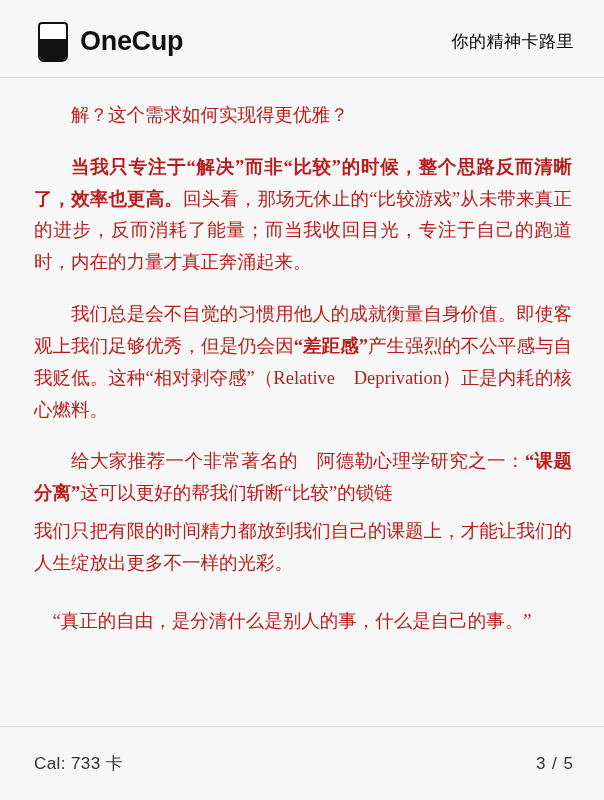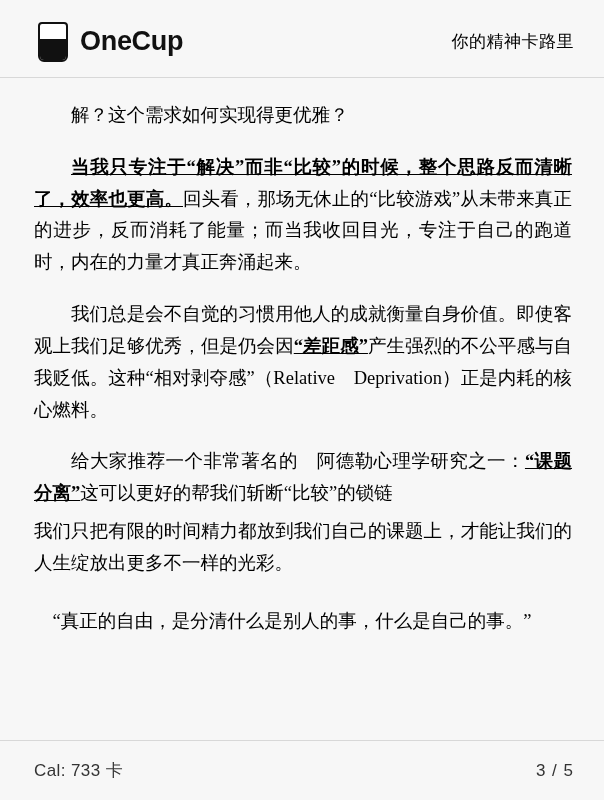--- a/index.html
+++ b/index.html
@@ -79,36 +79,35 @@
     letter-spacing: 0.5px;
   }
 
   
   .content {
     flex: 1 1 auto;
     padding: 22px 32px 0 34px;
     box-sizing: border-box;
     font-size: 18.5px;
     line-height: 1.72;
-    color: #000000;
+    color: #b91c1c;
   }
   .para {
     margin: 0 0 20px 0;
     text-align: justify;
     text-justify: inter-ideograph;
   }
   .para.indent {
     text-indent: 2em;
   }
   .para.tight {
     margin-bottom: 6px;
   }
   b, .b {
     font-weight: bold;
-    text-decoration: underline;
   }
   .bullets {
     margin: 0 0 4px 0;
     padding: 0;
     list-style: none;
   }
   .bullets li {
     margin: 0 0 2px 0;
     padding-left: 2em;
     text-indent: 0;
@@ -117,21 +116,21 @@
     margin: 26px 0 0 0;
     font-weight: normal;
     font-size: 18.5px;
     line-height: 1.7;
     text-indent: 1em;
   }
 
   
   .footer {
     flex: 0 0 auto;
-    height: 60px;
+    height: 74px;
     border-top: 1px solid #d8d8d8;
     display: flex;
     align-items: center;
     padding: 0 30px 0 34px;
     box-sizing: border-box;
     font-family: "Liberation Sans", sans-serif;
     font-size: 17px;
     color: #333;
   }
   .cal {

